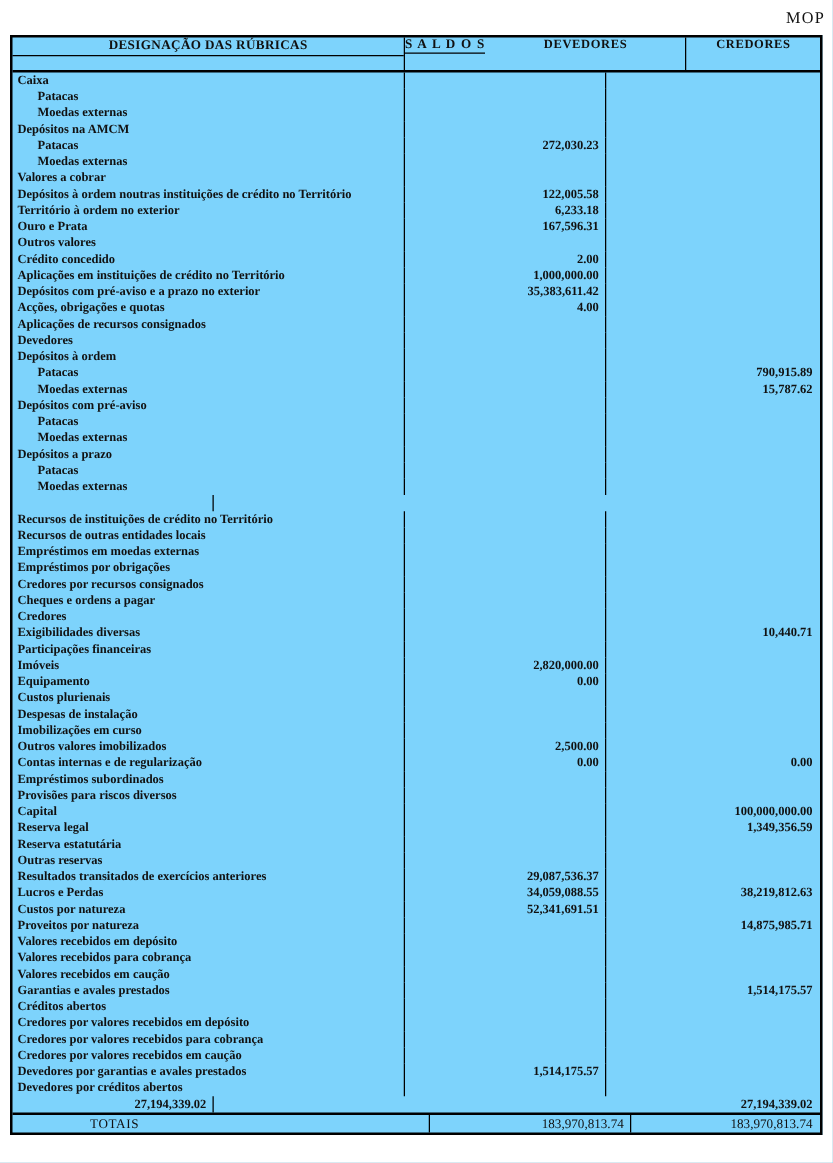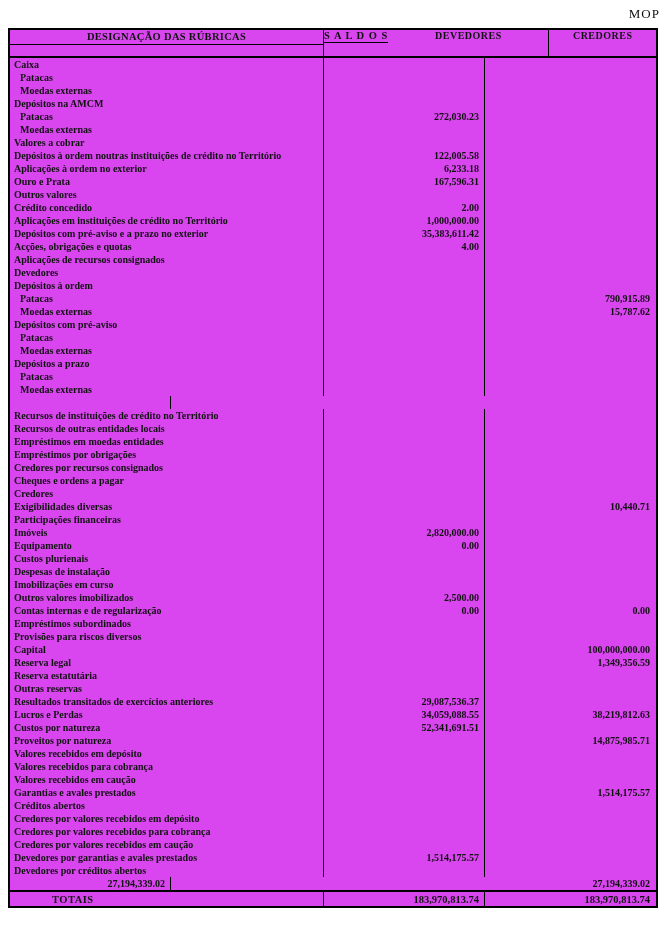--- a/index.html
+++ b/index.html
@@ -22,21 +22,21 @@
     letter-spacing: 1px;
     font-weight: normal;
   }
 
   #sheet-table {
     position: absolute;
     left: 8px;
     top: 28px;
     width: 650px;
     border: 2px solid #000;
-    background: #d946ef;
+    background: #7dd3fc;
   }
 
   
   #table-header {
     display: flex;
     height: 28px;
     border-bottom: 2px solid #000;
   }
   #hdr-left {
     width: 314px;
@@ -88,21 +88,21 @@
     font-size: 10px;
     font-weight: bold;
     white-space: nowrap;
   }
   .c-label {
     width: 314px;
     border-right: 1px solid #000;
     padding-left: 4px;
     overflow: hidden;
   }
-  .c-label.indent { padding-left: 10px; }
+  .c-label.indent { padding-left: 20px; }
   .c-dev {
     width: 161px;
     border-right: 1px solid #000;
     text-align: right;
     padding-right: 5px;
     overflow: hidden;
   }
   .c-cred {
     flex: 1;
     text-align: right;
@@ -110,21 +110,22 @@
     overflow: hidden;
   }
 
   
   #totals-row {
     display: flex;
     height: 16px;
     line-height: 15px;
     border-top: 2px solid #000;
     font-size: 10.5px;
-    font-weight: bold;
+    font-weight: normal;
+    padding-left: 20px;
   }
   #totals-label {
     width: 314px;
     border-right: 1px solid #000;
     padding-left: 42px;
     letter-spacing: 0.5px;
   }
   #totals-dev {
     width: 161px;
     border-right: 1px solid #000;
@@ -198,21 +199,21 @@
     <div class="c-cred"></div>
   </div>
 
   <div class="row">
     <div class="c-label">Depósitos à ordem noutras instituições de crédito no Território</div>
     <div class="c-dev">122,005.58</div>
     <div class="c-cred"></div>
   </div>
 
   <div class="row">
-    <div class="c-label">Aplicações à ordem no exterior</div>
+    <div class="c-label">Território à ordem no exterior</div>
     <div class="c-dev">6,233.18</div>
     <div class="c-cred"></div>
   </div>
 
   <div class="row">
     <div class="c-label">Ouro e Prata</div>
     <div class="c-dev">167,596.31</div>
     <div class="c-cred"></div>
   </div>
 
@@ -324,21 +325,21 @@
     <div class="c-cred"></div>
   </div>
 
   <div class="row">
     <div class="c-label">Recursos de outras entidades locais</div>
     <div class="c-dev"></div>
     <div class="c-cred"></div>
   </div>
 
   <div class="row">
-    <div class="c-label">Empréstimos em moedas entidades</div>
+    <div class="c-label">Empréstimos em moedas externas</div>
     <div class="c-dev"></div>
     <div class="c-cred"></div>
   </div>
 
   <div class="row">
     <div class="c-label">Empréstimos por obrigações</div>
     <div class="c-dev"></div>
     <div class="c-cred"></div>
   </div>
 

